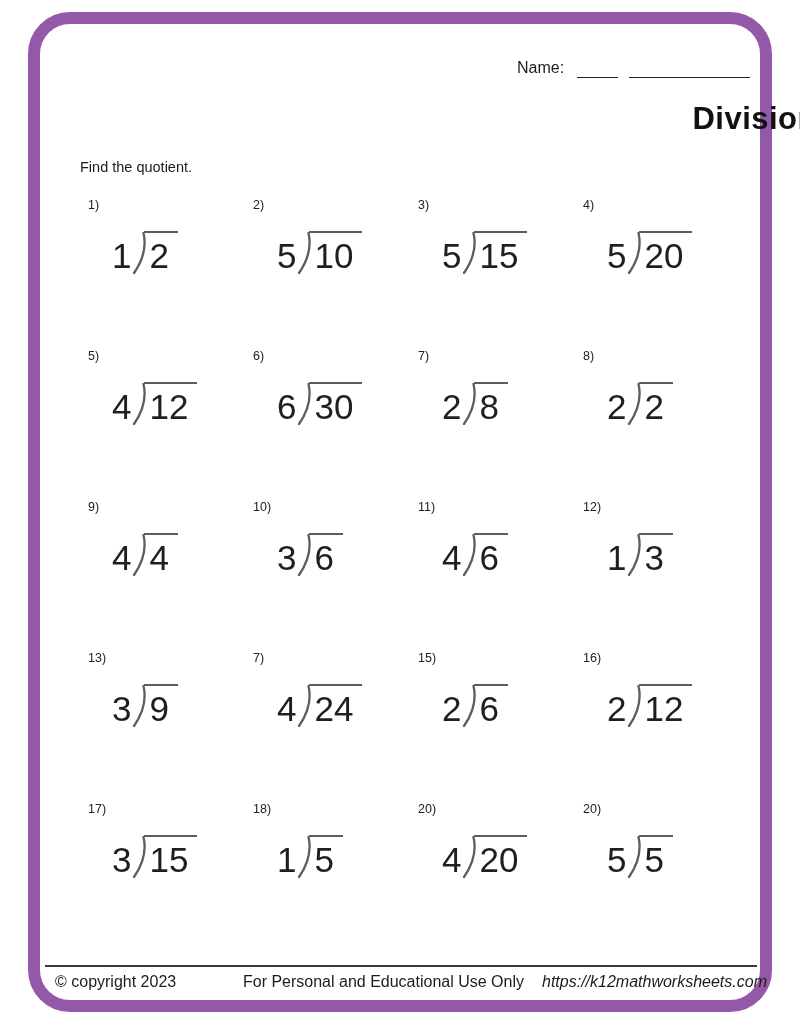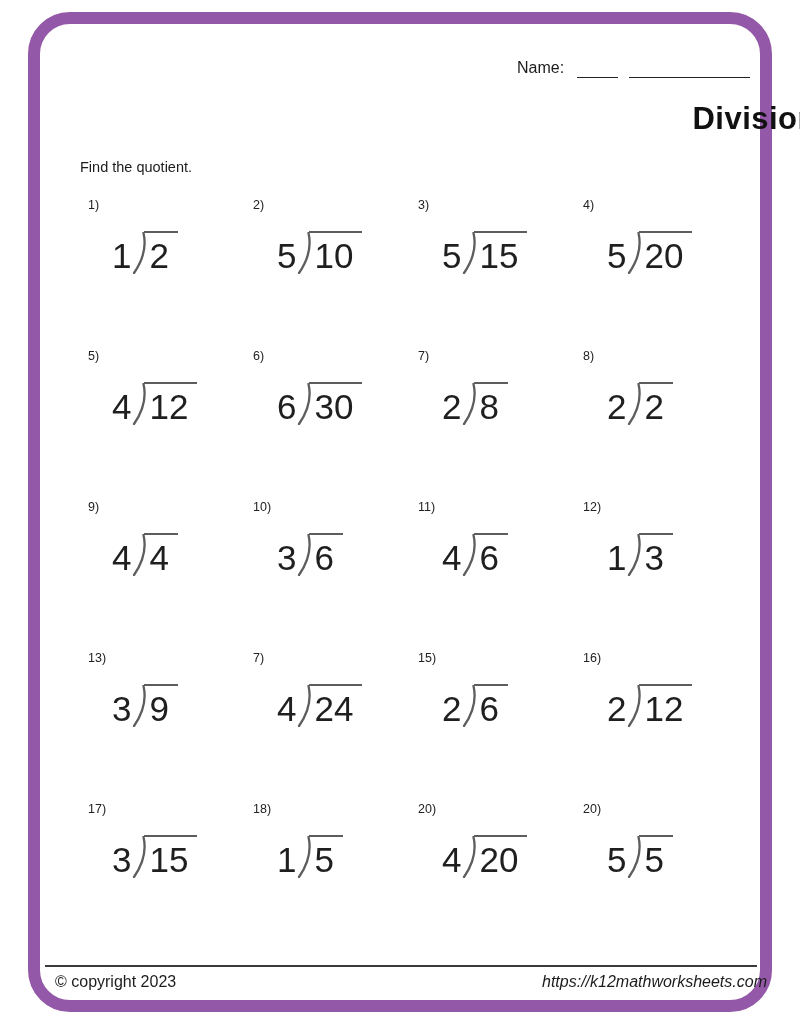--- a/index.html
+++ b/index.html
@@ -333,14 +333,15 @@
         </svg>
       <span class="dividend">5</span>
     </div>
   </div>
 
 </div>
 
 <div class="footer-line"></div>
 <div class="footer">
   <span class="f-left">© copyright 2023</span>
+  <span class="f-center">For Personal and Educational Use Only</span>
   <span class="f-right">https://k12mathworksheets.com</span>
 </div>
 
 </body></html>

